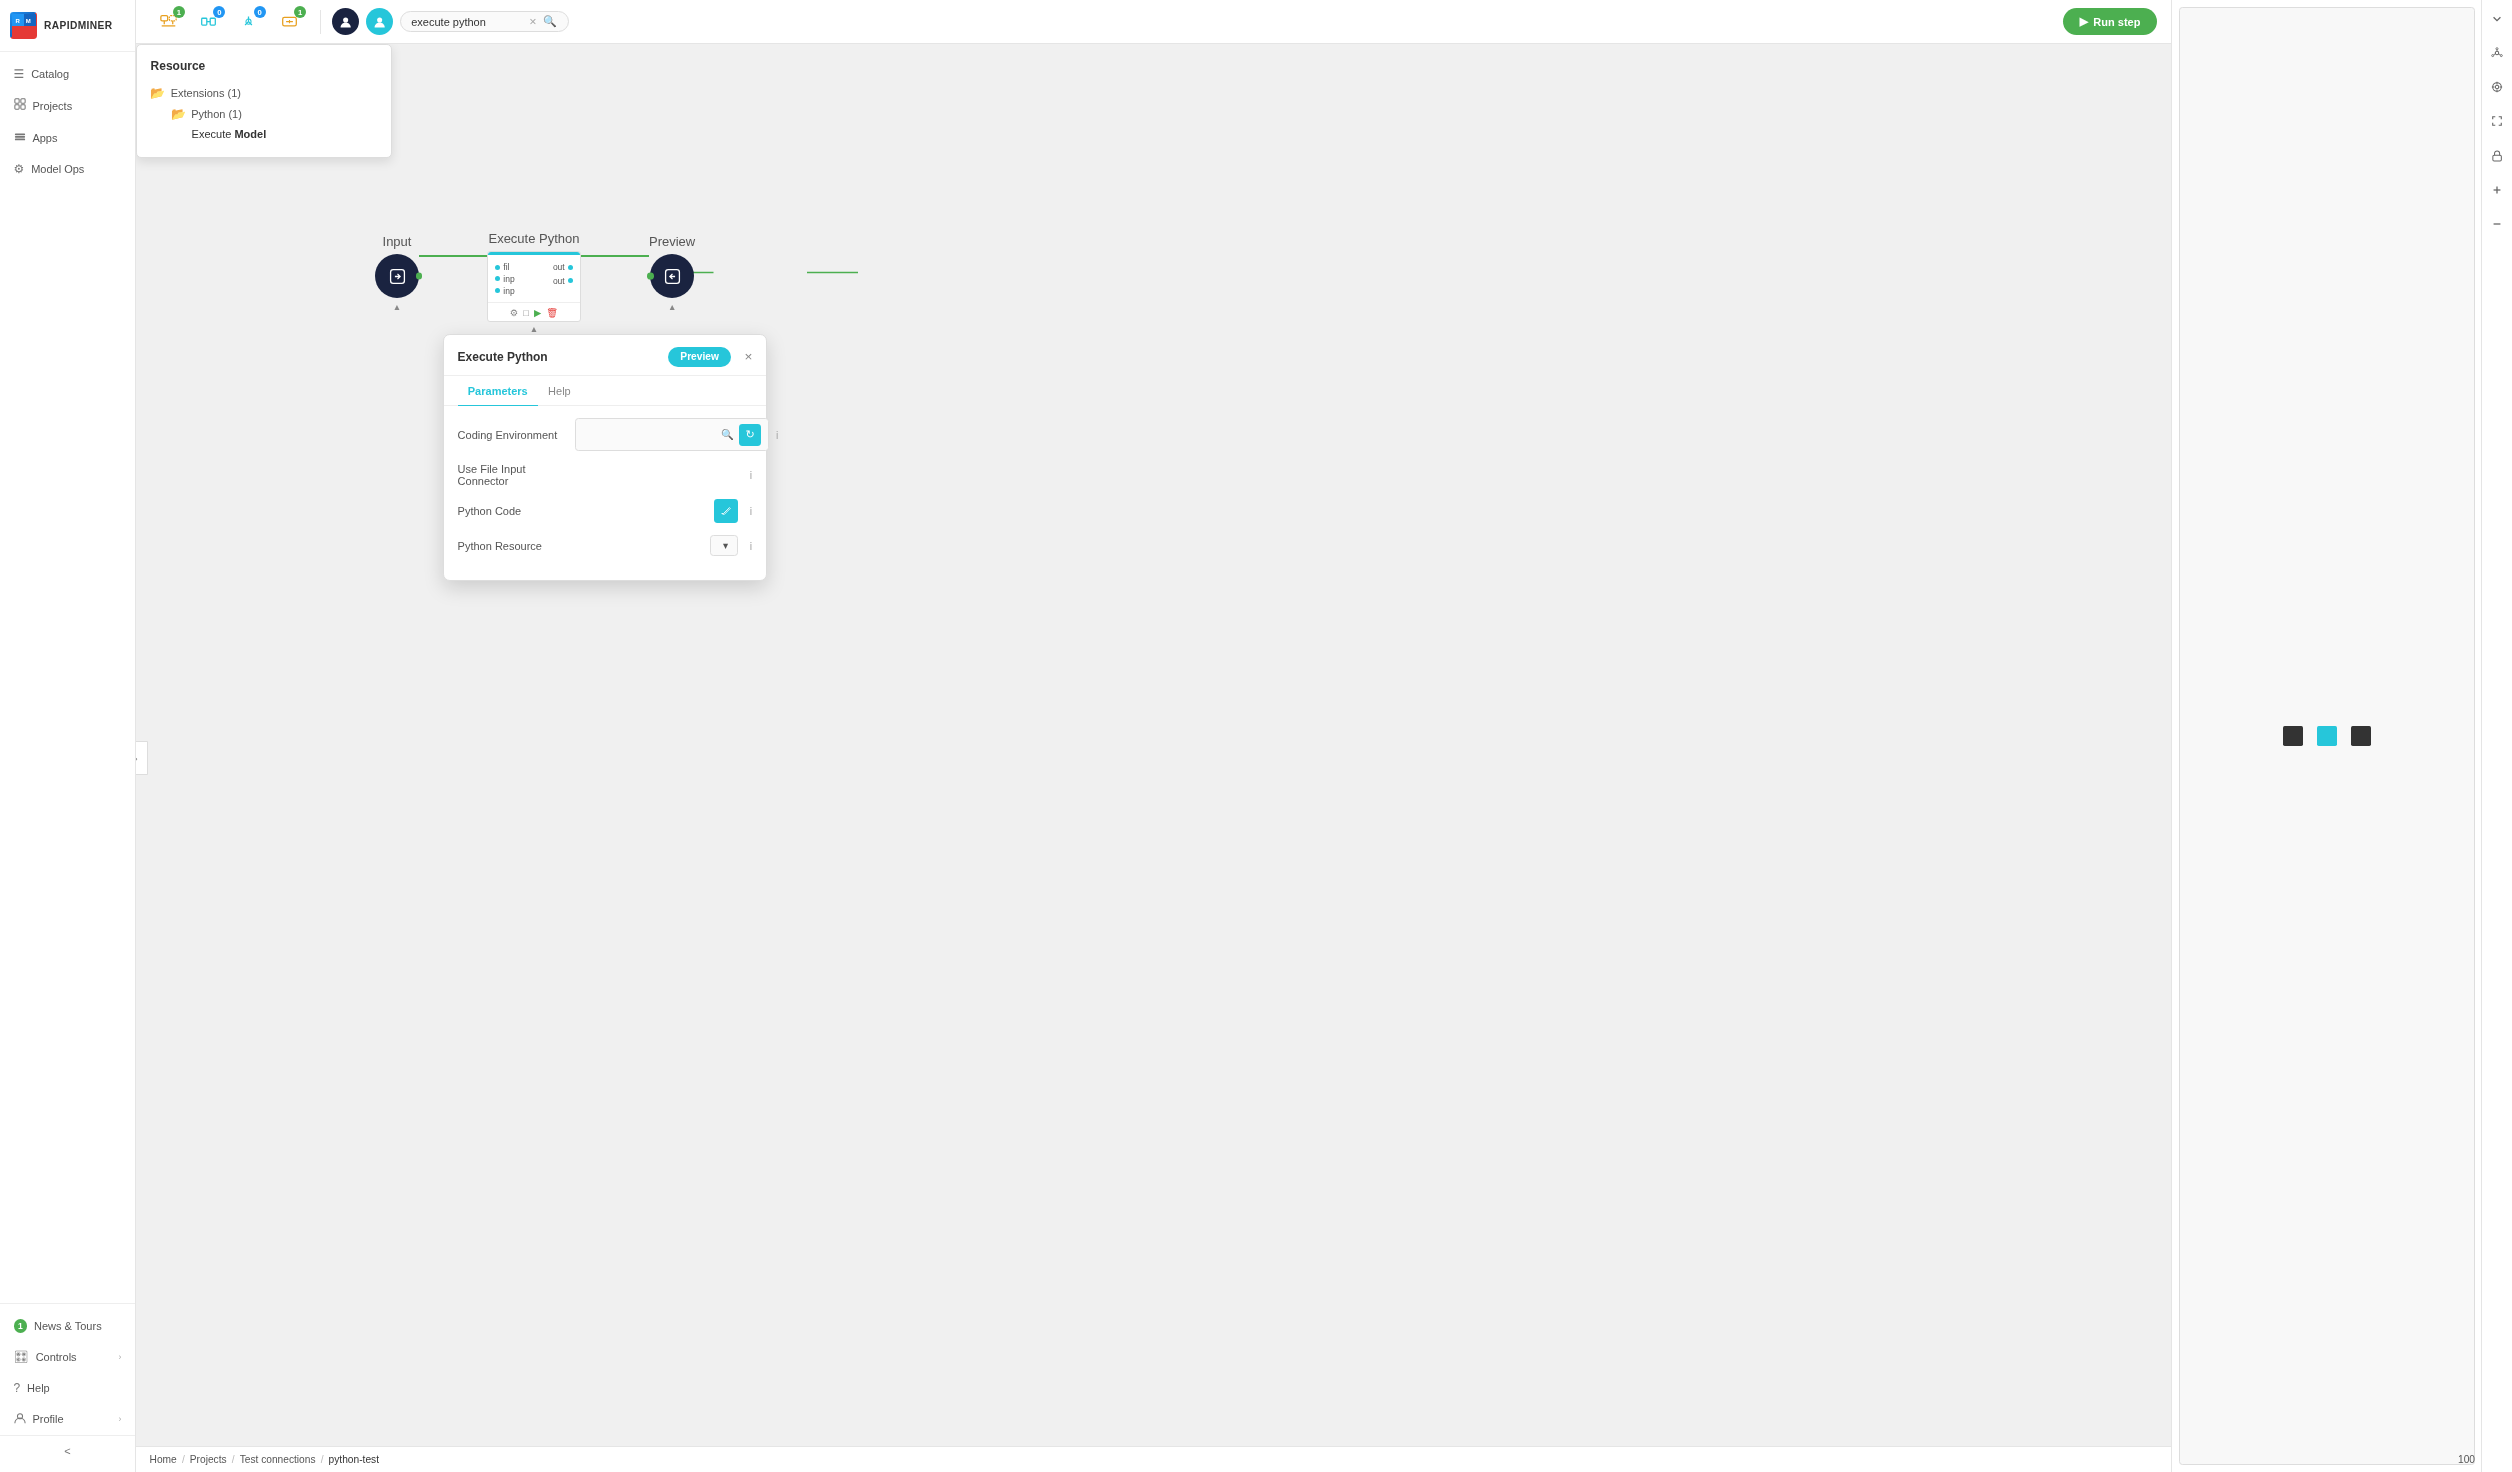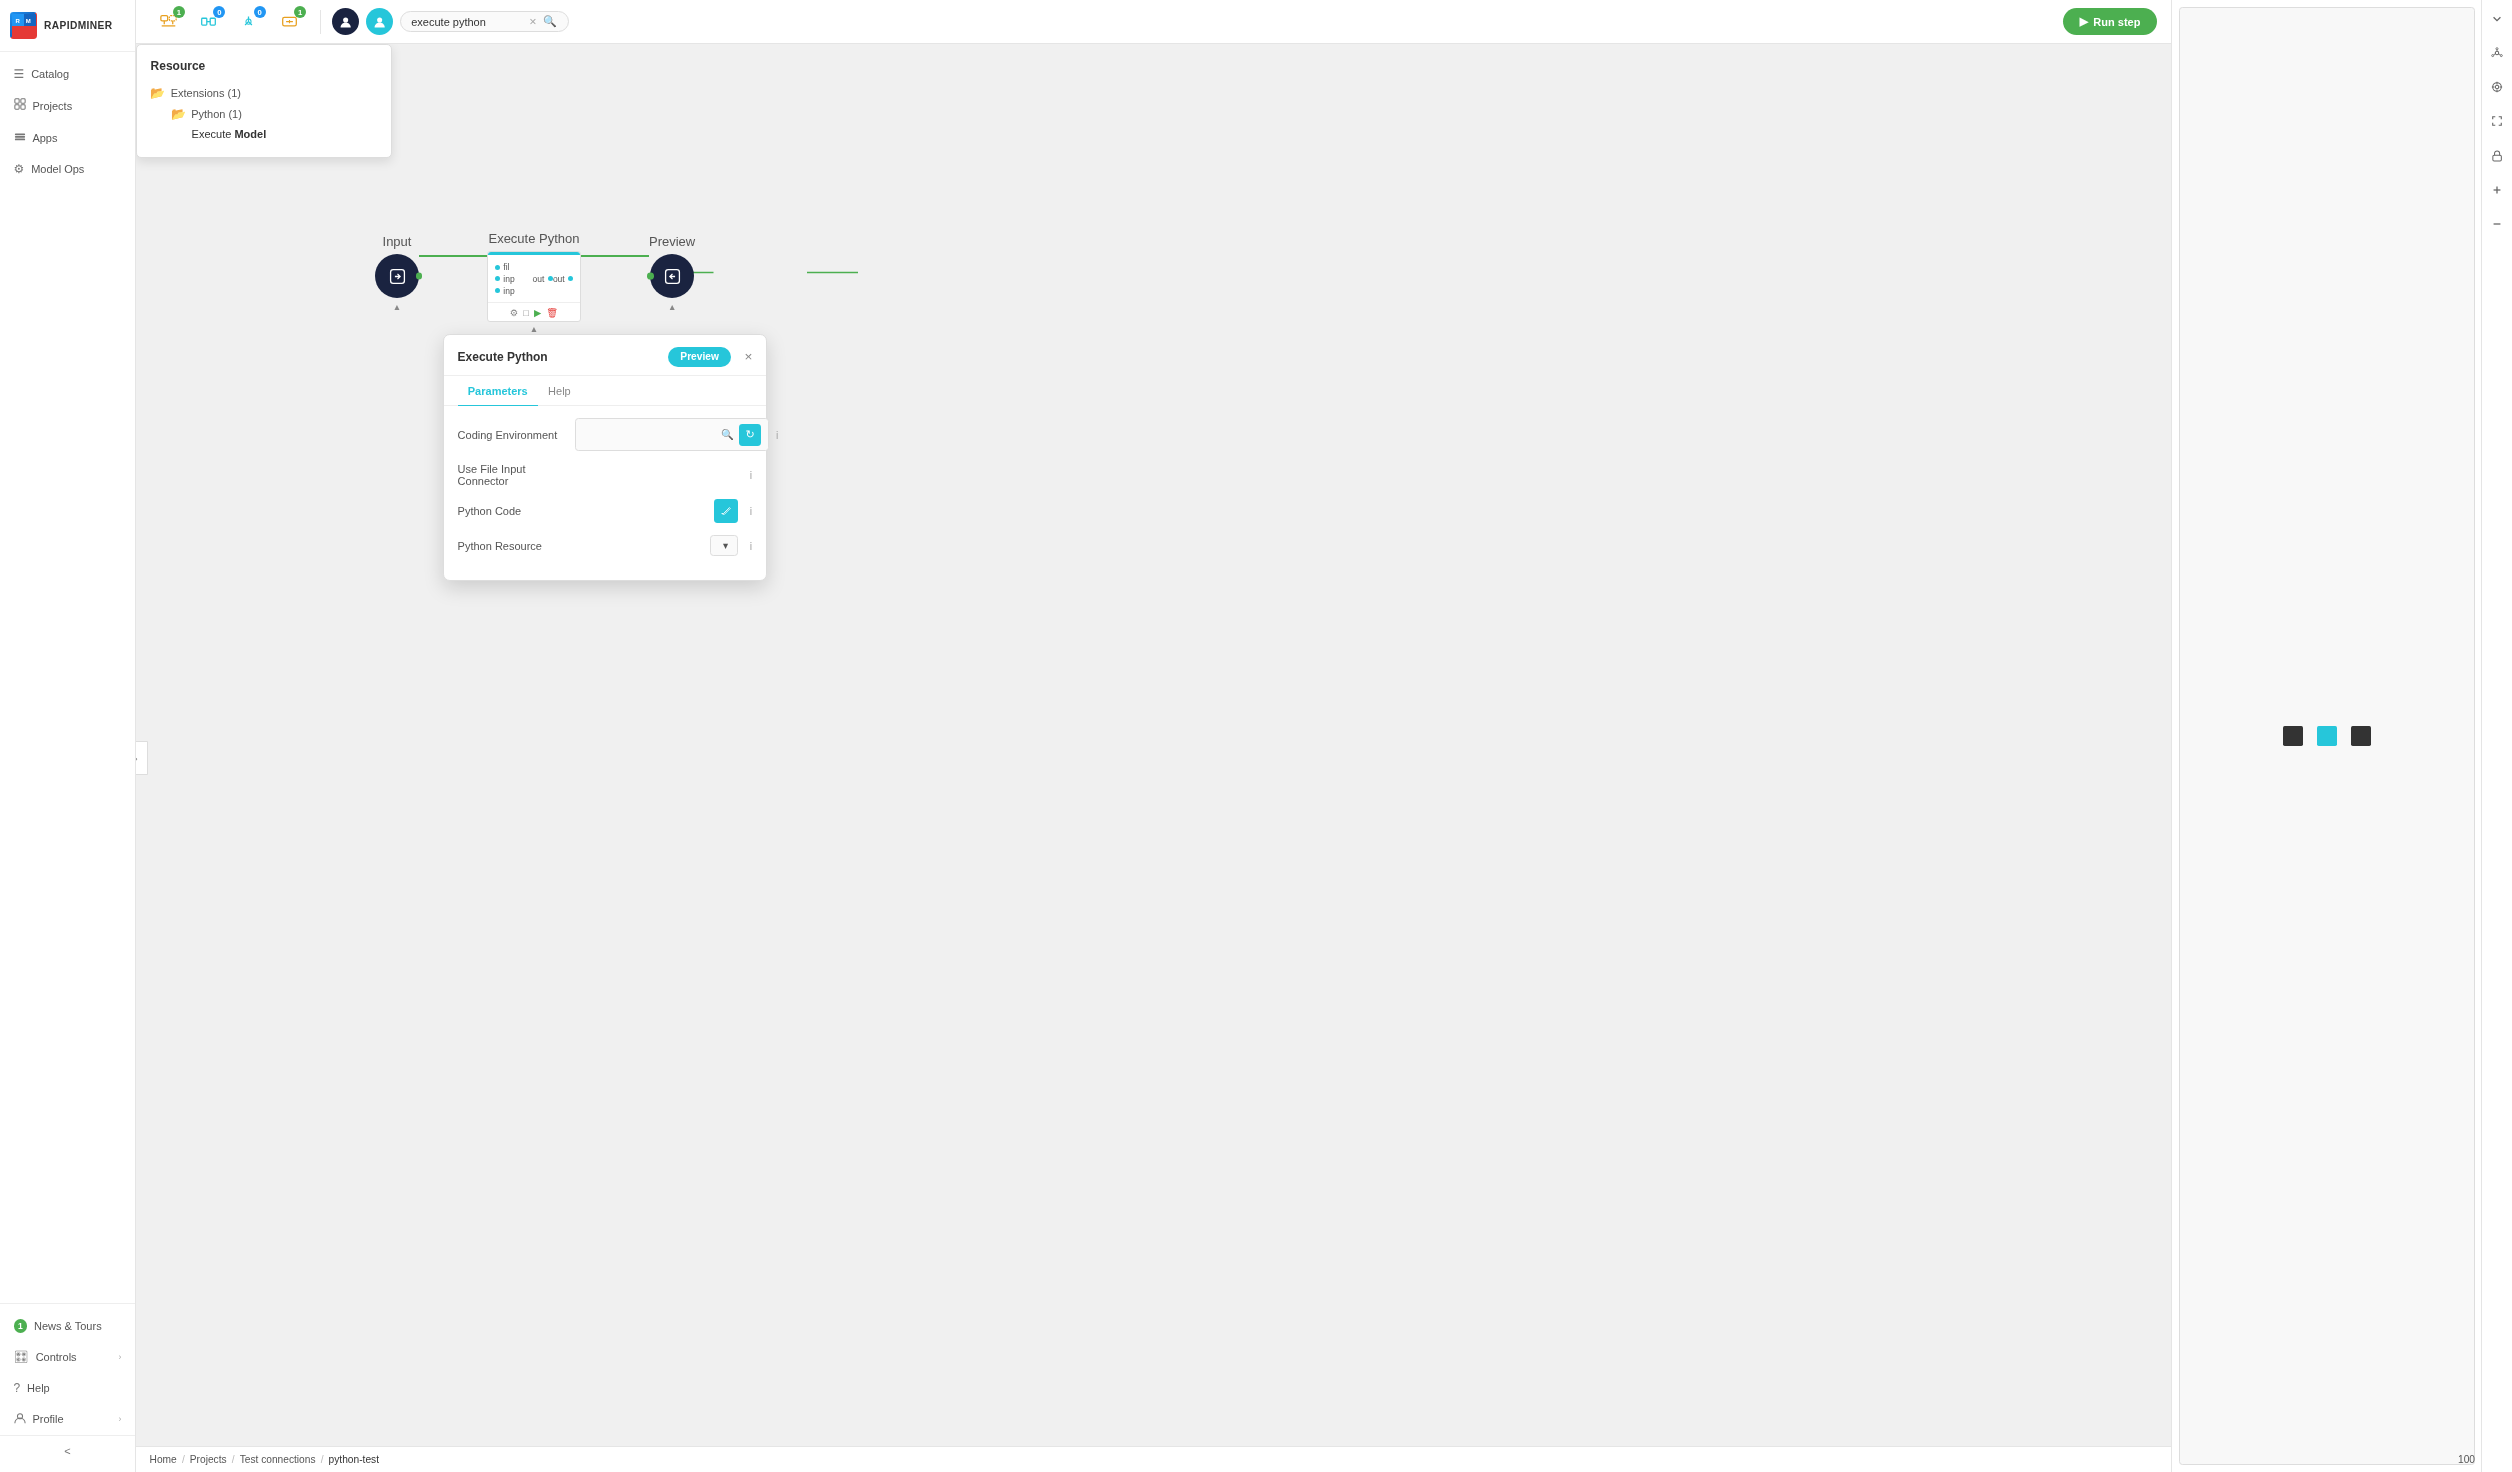--- a/index.html
+++ b/index.html
@@ -700,21 +700,21 @@
                     </div>
                   <div class="exec-port">
                       <div class="port-dot"></div>
                       <span>inp</span>
                     </div>
                   <div class="exec-port">
                       <div class="port-dot"></div>
                       <span>inp</span>
                     </div>
                 </div>
-                <div style="display:flex;flex-direction:row;align-items:center;">
+                <div style="display:flex;flex-direction:column;align-items:center;">
                   <div class="exec-port exec-port-right">
                       <span>out</span>
                       <div class="port-dot port-dot-out"></div>
                     </div>
                   <div class="exec-port exec-port-right">
                       <span>out</span>
                       <div class="port-dot port-dot-out"></div>
                     </div>
                 </div>
               </div>

